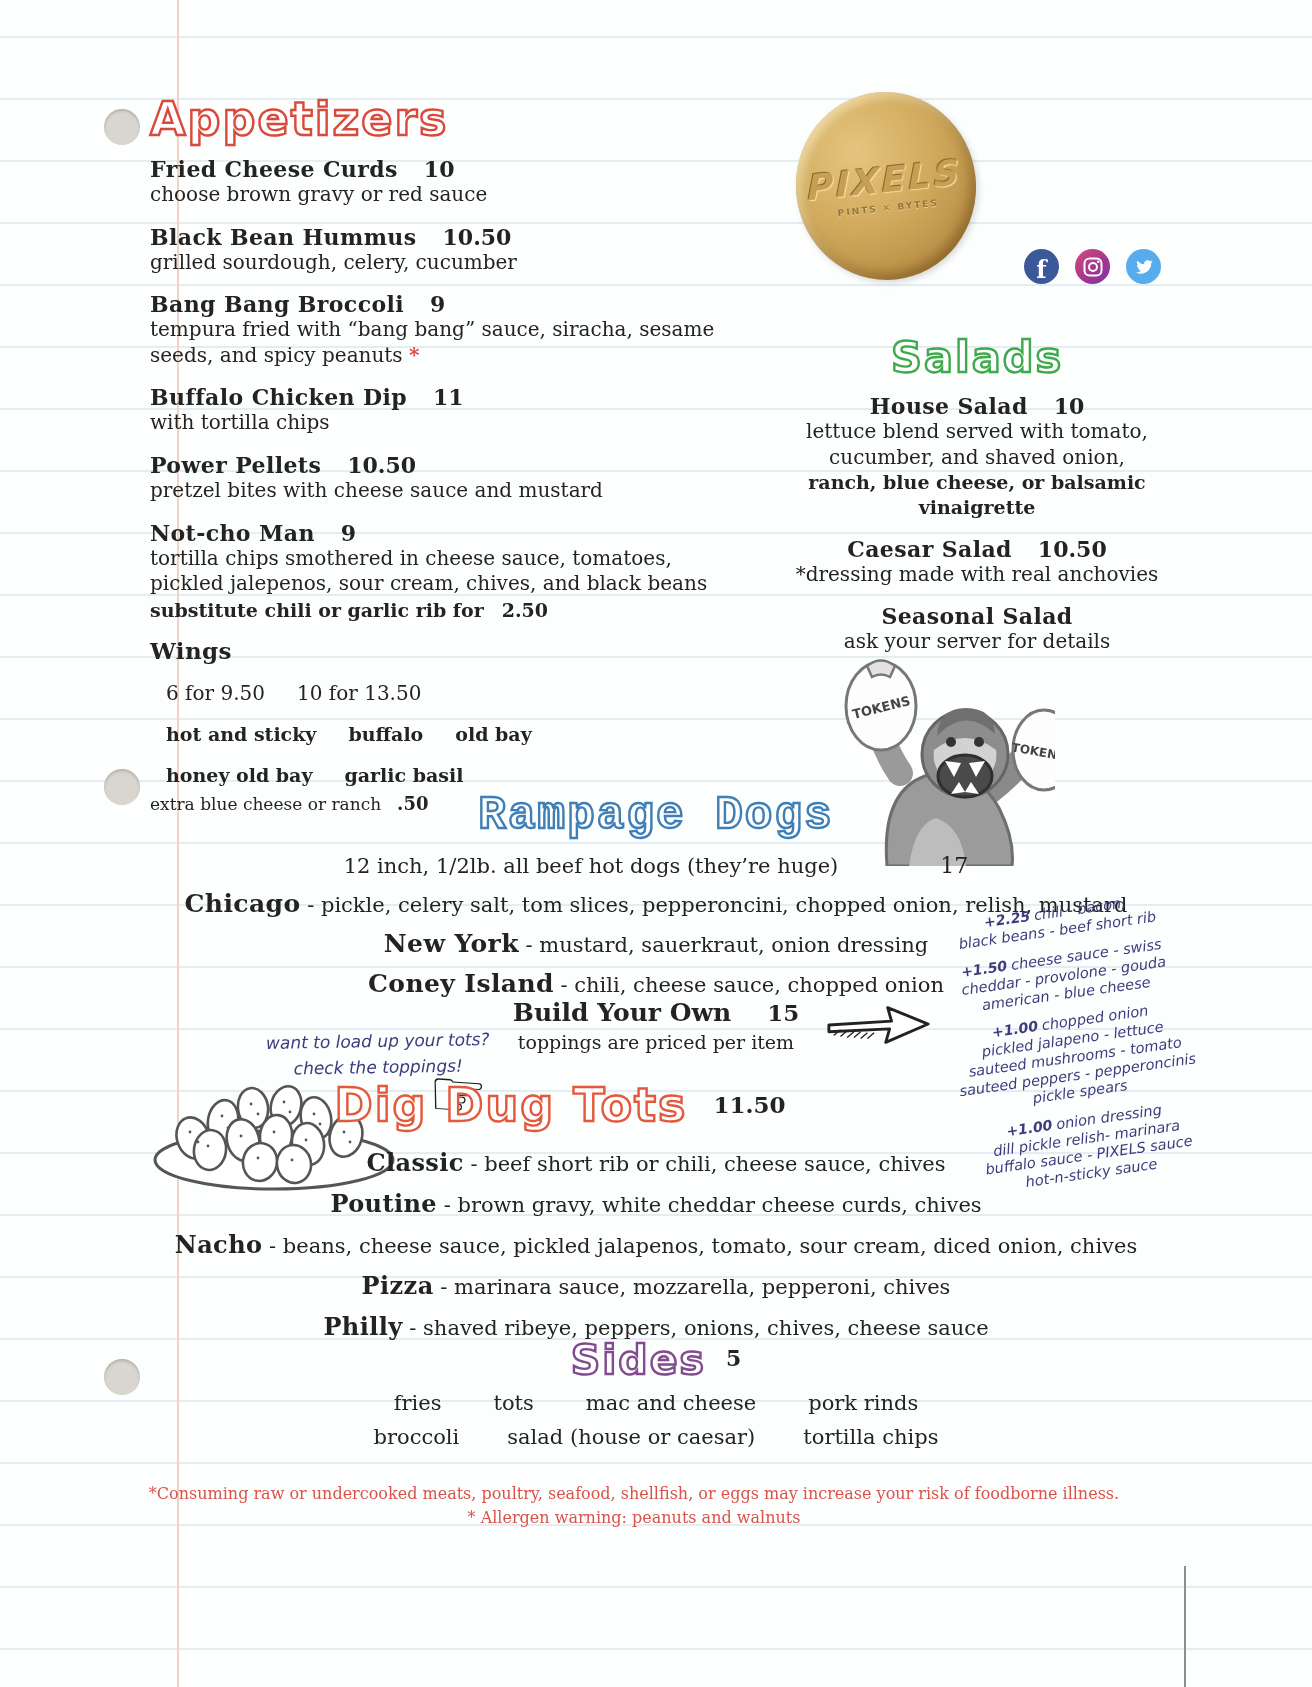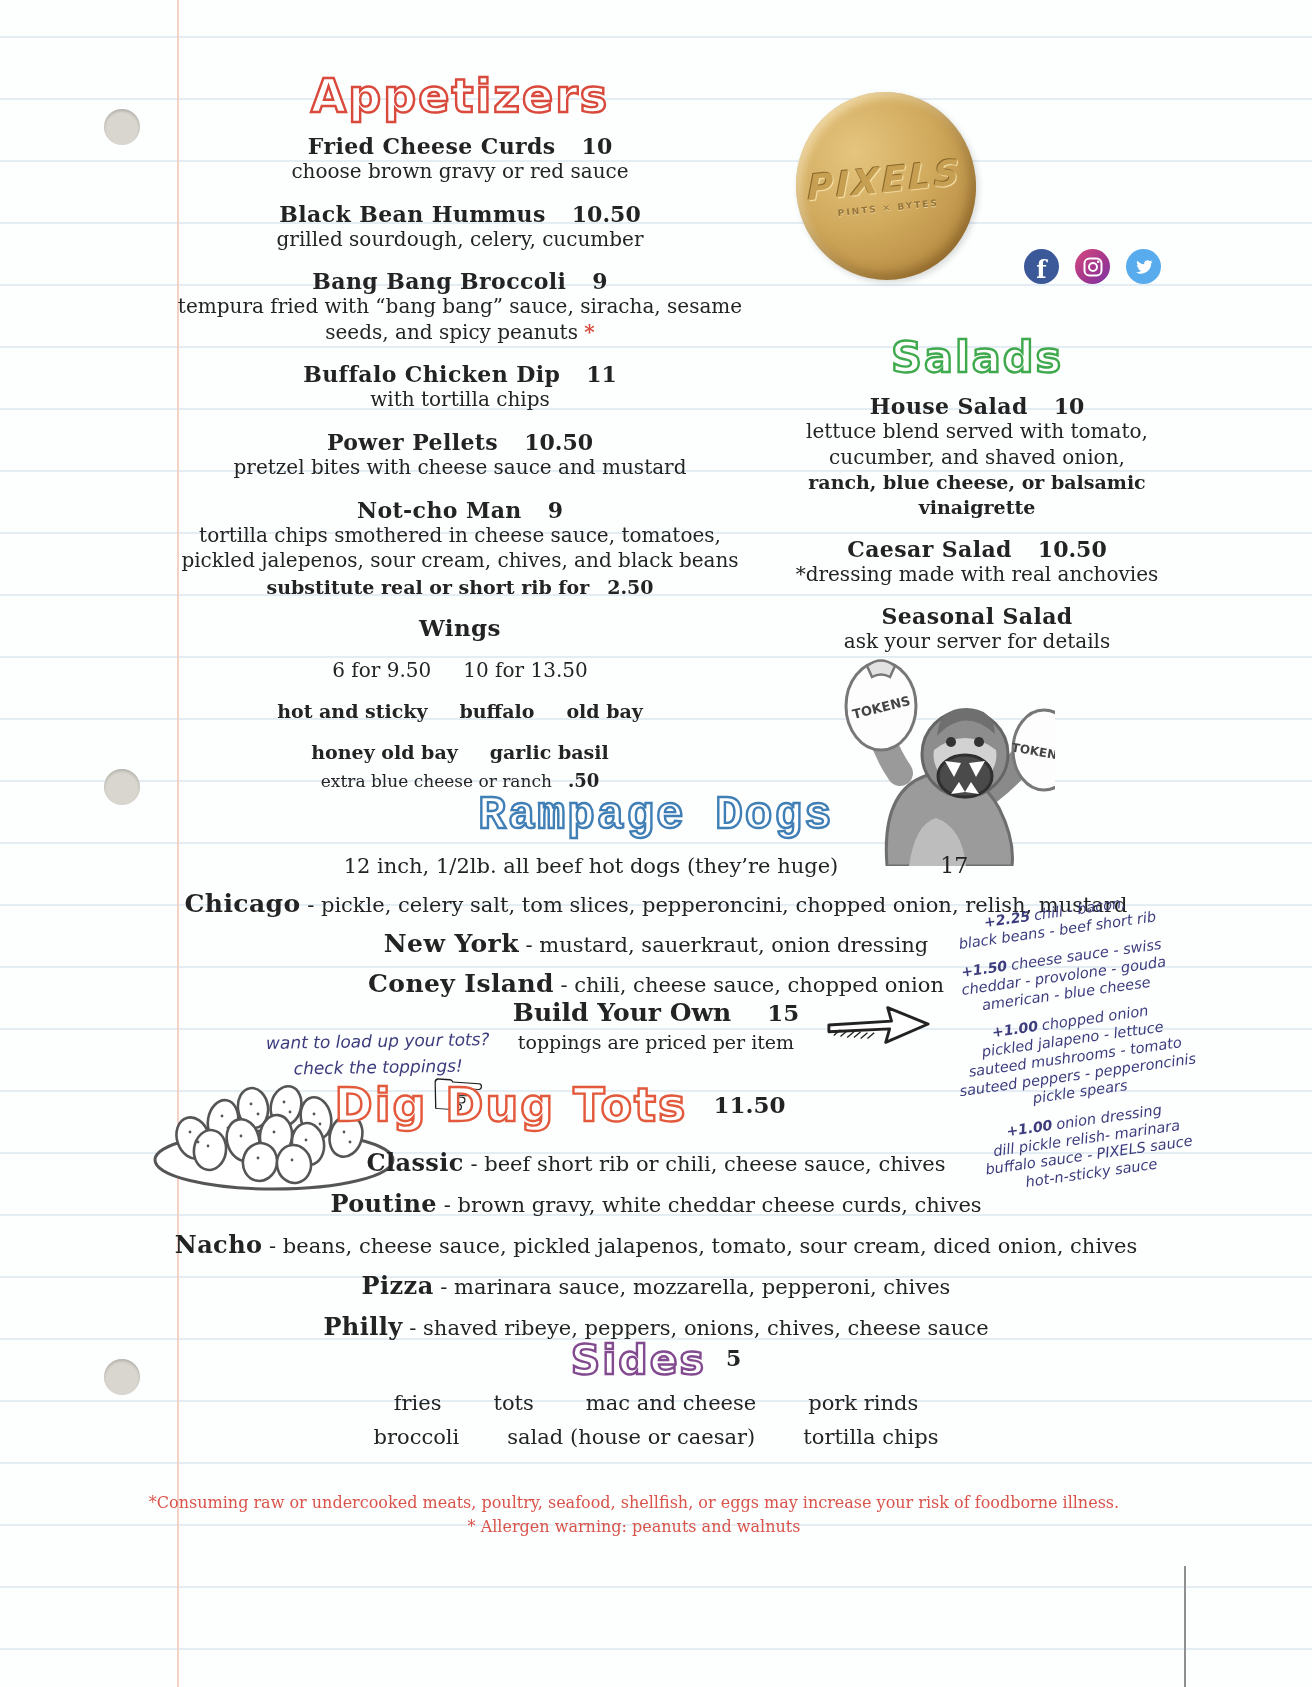--- a/index.html
+++ b/index.html
@@ -9,21 +9,21 @@
     font-family:"DejaVu Serif",serif;color:#232323;}
   .margin-line{position:absolute;left:177px;top:0;bottom:0;width:2px;background:#f3d2c5;}
   .edge-line{position:absolute;left:1184px;top:1566px;width:2px;height:121px;background:#8f8f8f;}
   .hole{position:absolute;width:36px;height:36px;border-radius:50%;background:#d9d6cf;box-shadow:inset 0 2px 3px rgba(0,0,0,.18);}
   .bubble{font-family:"DejaVu Sans",sans-serif;font-weight:bold;color:#fff;letter-spacing:2px;line-height:1;}
   .bubble-red{-webkit-text-stroke:2.4px #d94a3c;text-shadow:0 0 1px #d94a3c;}
   .bubble-green{-webkit-text-stroke:2.4px #3faa4d;text-shadow:0 0 1px #3faa4d;}
   .bubble-blue{-webkit-text-stroke:2.4px #3f7fb5;text-shadow:0 0 1px #3f7fb5;font-family:Liberation Mono, monospace;}
   .bubble-orange{-webkit-text-stroke:2.4px #e2593b;text-shadow:0 0 1px #e2593b;}
   .bubble-purple{-webkit-text-stroke:2.4px #824b8f;text-shadow:0 0 1px #824b8f;}
-  .col-left{position:absolute;left:150px;top:73px;width:620px;text-align:center;}
+  .col-left{position:absolute;left:150px;top:96px;width:620px;}
   .col-left h1{font-size:46px;margin:0 0 14px 0;}
   .item{margin-bottom:16px;}
   .iname{font-weight:bold;font-size:22px;letter-spacing:.4px;}
   .iprice{font-weight:bold;font-size:22px;margin-left:26px;}
   .idesc{font-size:20px;line-height:1.28;}
   .isub{font-weight:bold;font-size:19px;margin-top:2px;}
   .isub .iprice{font-size:19px;margin-left:18px;}
   .red-star{color:#d94a3c;font-weight:bold;}
   .wings .iname{font-size:23px;}
   .wrow{font-size:20px;margin-top:17px;}
@@ -71,21 +71,21 @@
   .tots-head .iprice{font-weight:bold;font-size:23px;margin-left:26px;vertical-align:8px;}
   .tots-list{position:absolute;left:100px;top:1148px;width:1112px;text-align:center;}
   .tot{font-size:21px;margin-bottom:12px;}
   .totname{font-weight:bold;font-size:24px;letter-spacing:.4px;}
   .sides{position:absolute;left:120px;top:1340px;width:1072px;text-align:center;}
   .sides .bubble{font-size:41px;}
   .sides .iprice{font-weight:bold;font-size:22px;margin-left:20px;vertical-align:8px;}
   .srow{font-size:21px;margin-top:10px;}
   .srow span{margin:0 26px;}
   .srow .tight{margin:0 24px;}
-  .footer{position:absolute;left:0;top:1482px;width:1268px;text-align:center;color:#d9534a;font-size:16px;line-height:1.5;margin-top:9px;}
+  .footer{position:absolute;left:0;top:1482px;width:1268px;text-align:center;color:#d9534a;font-size:16px;line-height:1.5;}
 </style>
 </head>
 <body>
 
 <div class="page">
   <div class="margin-line"></div>
   <div class="edge-line"></div>
   <div class="hole" style="left:104px;top:109px;"></div>
   <div class="hole" style="left:104px;top:769px;"></div>
   <div class="hole" style="left:104px;top:1359px;"></div>
@@ -116,21 +116,21 @@
 
     <div class="item">
       <div><span class="iname">Power Pellets</span><span class="iprice">10.50</span></div>
       <div class="idesc">pretzel bites with cheese sauce and mustard</div>
     </div>
 
     <div class="item">
       <div><span class="iname">Not-cho Man</span><span class="iprice">9</span></div>
       <div class="idesc">tortilla chips smothered in cheese sauce, tomatoes,</div>
       <div class="idesc">pickled jalepenos, sour cream, chives, and black beans</div>
-      <div class="isub"><span>substitute real or short rib for</span><span class="iprice">2.50</span></div>
+      <div class="isub"><span>substitute chili or garlic rib for</span><span class="iprice">2.50</span></div>
     </div>
 
     <div class="item wings">
       <div class="iname">Wings</div>
       <div class="wrow"><span>6 for 9.50</span><span>10 for 13.50</span></div>
       <div class="wrow"><b><span>hot and sticky</span><span>buffalo</span><span>old bay</span></b></div>
       <div class="wrow"><b><span>honey old bay</span><span>garlic basil</span></b></div>
       <div class="wextra"><span>extra blue cheese or ranch</span><b>.50</b></div>
     </div>
   </div>

